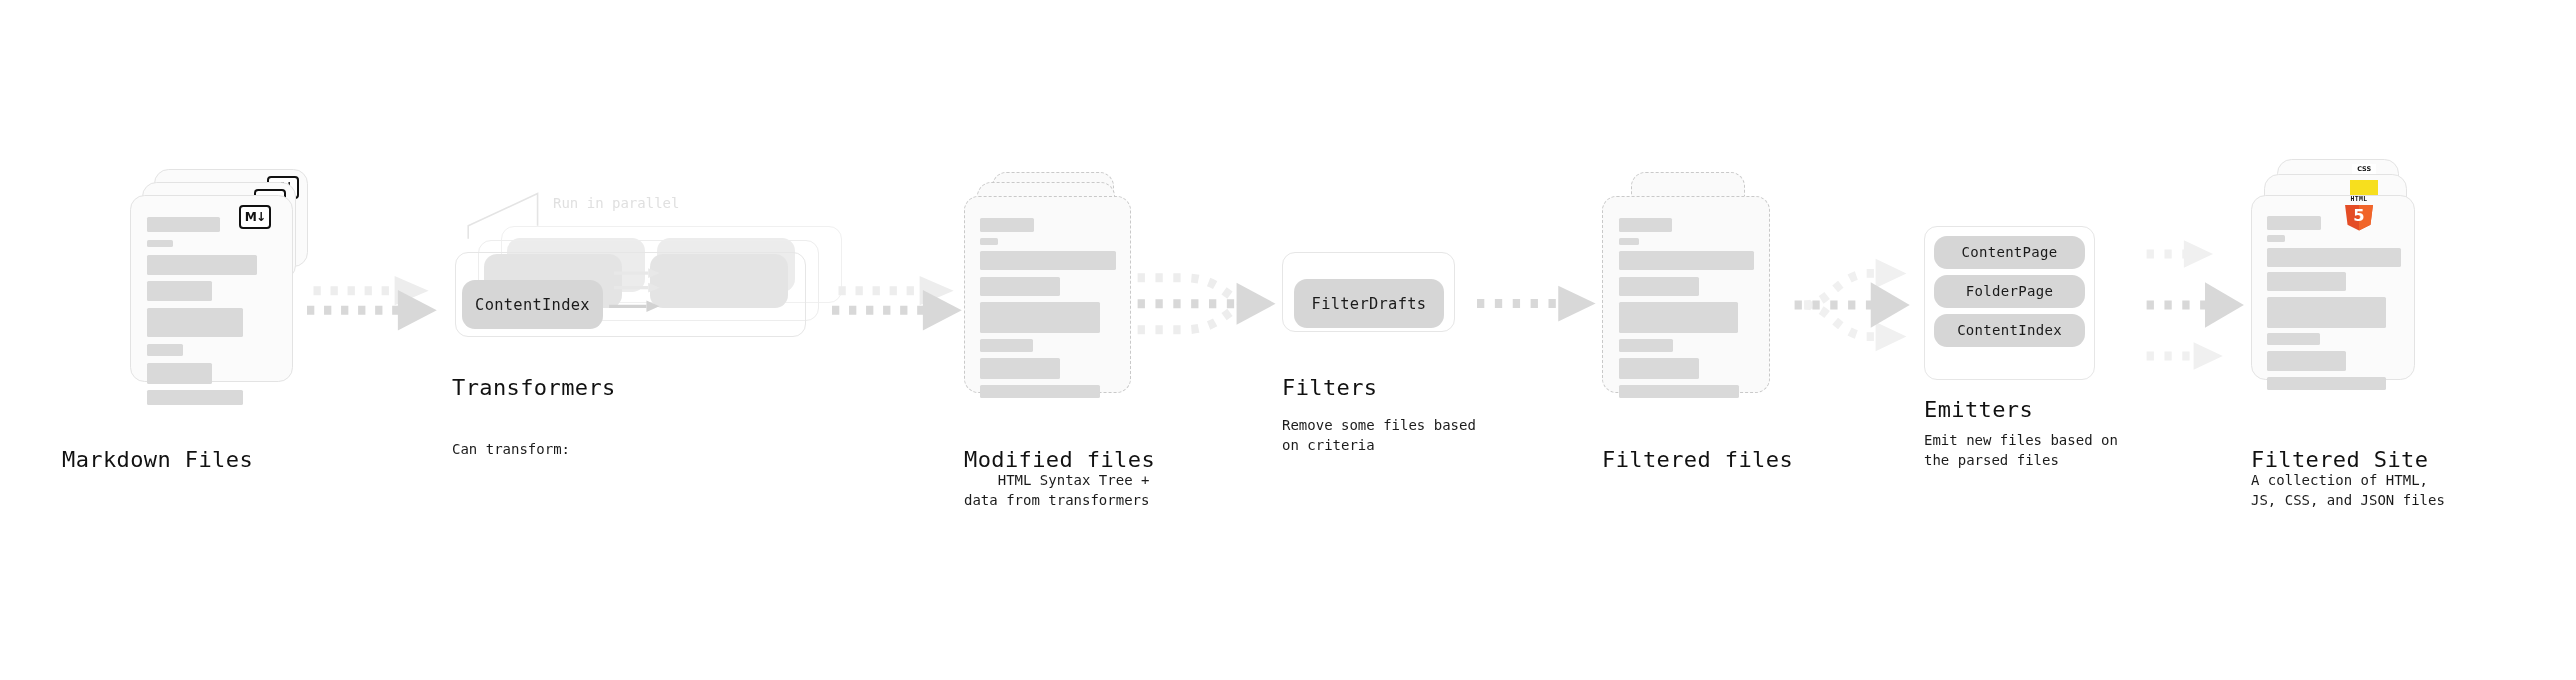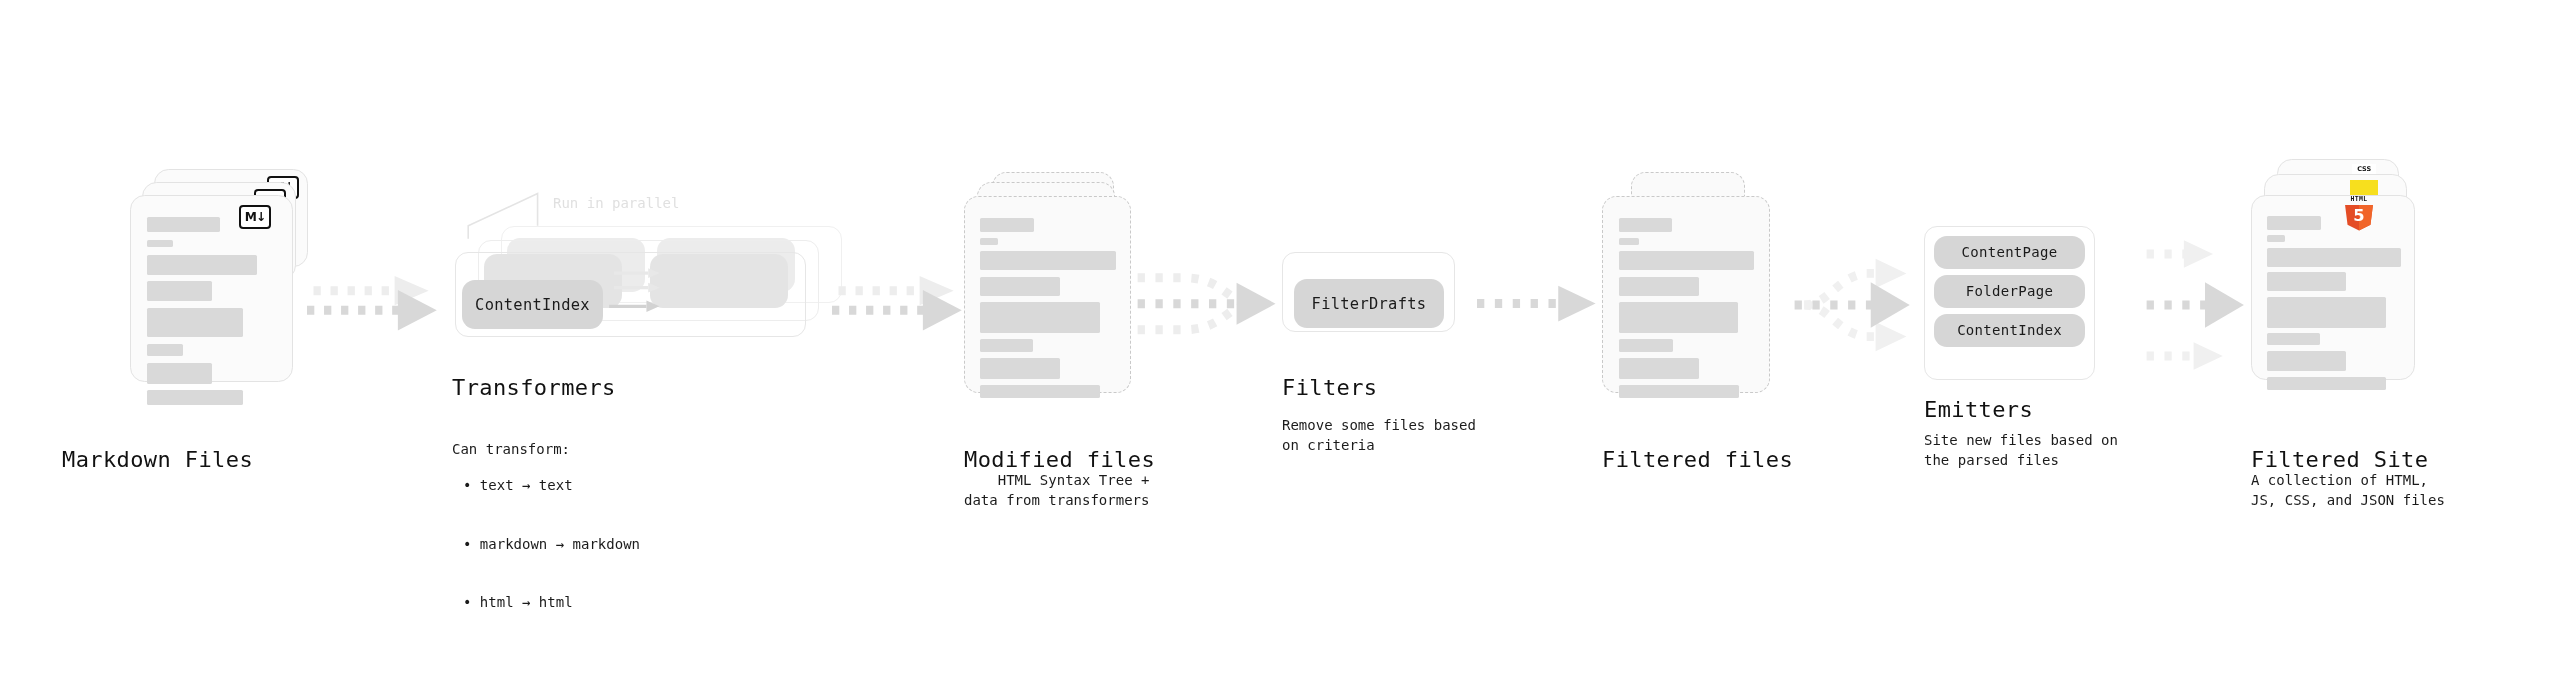--- a/index.html
+++ b/index.html
@@ -155,25 +155,20 @@
   <div class="chip" style="left:462px;top:280px;width:141px;height:49px;">ContentIndex</div>
   <div class="abs" style="left:609px;top:299px;">
     <svg width="57" height="14.6" viewBox="0 0 70 18">
       <line x1="0" y1="9" x2="46" y2="9" stroke="#d2d2d2" stroke-width="4"></line>
       <polygon points="46,2 62,9 46,16" fill="#d2d2d2"></polygon>
     </svg>
   </div>
 
   <div class="title" style="left:452px;top:375px;">Transformers</div>
   <div class="sub" style="left:452px;top:416px;margin-top:24px;">Can transform:</div>
-  <div class="bullets" style="left:463px;top:437px;">
-    <div>• text → text</div>
-    <div>• markdown → markdown</div>
-    <div>• html → html</div>
-  </div>
 
   <div class="abs" style="left:832px;top:268px;">
     <svg width="146" height="73" viewBox="0 0 180 90">
       <g stroke="#ededed" stroke-width="11" stroke-dasharray="9 12" fill="none">
         <line x1="8" y1="28" x2="116" y2="28"></line>
       </g>
       <polygon points="108,10 150,28 108,46" fill="#ededed"></polygon>
       <g stroke="#d8d8d8" stroke-width="11" stroke-dasharray="9 12" fill="none">
         <line x1="0" y1="52" x2="120" y2="52"></line>
       </g>
@@ -255,21 +250,21 @@
       </g>
       <polygon points="112,57 160,85 112,113" fill="#d8d8d8"></polygon>
     </svg>
   </div>
 
   <div class="groupbox" style="left:1924px;top:226px;width:171px;height:154px;"></div>
   <div class="chip" style="left:1934px;top:236px;width:151px;height:32.5px;font-size:14px;">ContentPage</div>
   <div class="chip" style="left:1934px;top:275px;width:151px;height:32.5px;font-size:14px;">FolderPage</div>
   <div class="chip" style="left:1934px;top:314px;width:151px;height:32.5px;font-size:14px;">ContentIndex</div>
   <div class="title" style="left:1924px;top:397px;">Emitters</div>
-  <div class="sub" style="left:1924px;top:431px;">Site new files based on
+  <div class="sub" style="left:1924px;top:431px;">Emit new files based on
 the parsed files</div>
 
   <div class="abs" style="left:2145px;top:236px;">
     <svg width="154" height="138" viewBox="0 0 190 170">
       <g fill="none" stroke="#f0f0f0" stroke-width="11" stroke-dasharray="9 13">
         <line x1="2" y1="22" x2="56" y2="22"></line>
         <line x1="2" y1="148" x2="70" y2="148"></line>
       </g>
       <polygon points="48,5 84,22 48,39" fill="#f0f0f0"></polygon>
       <polygon points="60,131 96,148 60,165" fill="#f0f0f0"></polygon>

